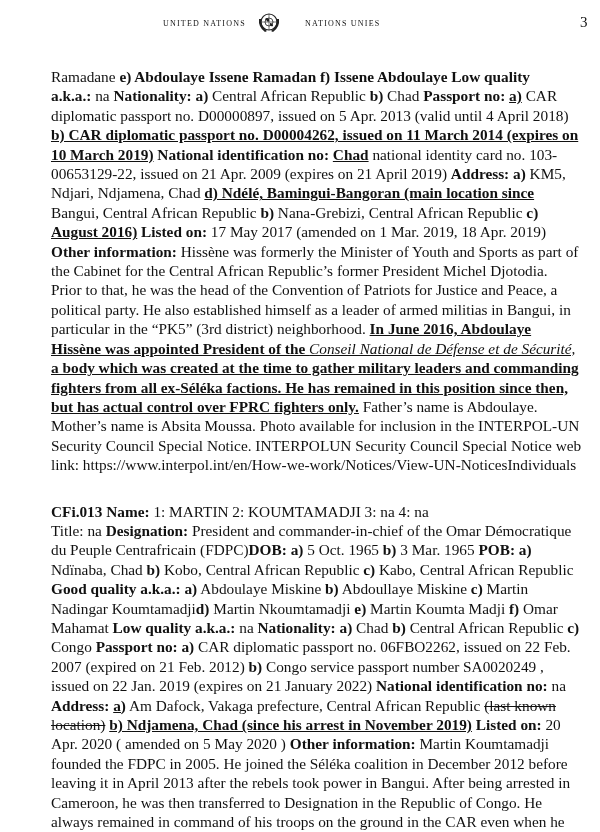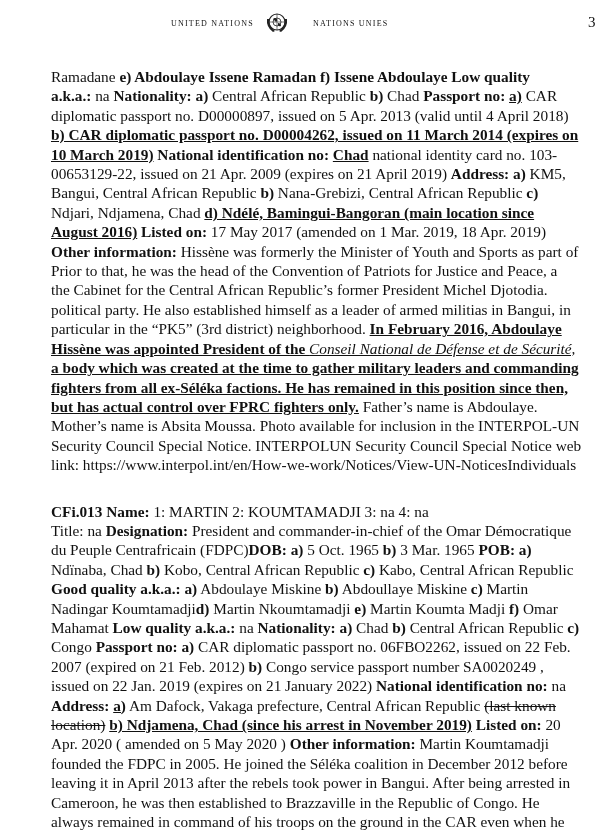--- a/index.html
+++ b/index.html
@@ -1,17 +1,17 @@
 <!DOCTYPE html>
 <html><head>
 <meta charset="utf-8">
 <style>
   html, body { margin: 0; padding: 0; background: #ffffff; }
   body { width: 600px; height: 832px; position: relative; overflow: hidden; font-family: "Liberation Serif", serif; color: #111; }
-  .header { position: absolute; top: 6px; left: 8px; width: 484px; height: 30px; }
+  .header { position: absolute; top: 6px; left: 0; width: 484px; height: 30px; }
   .hdr-left { position: absolute; left: 163px; top: 13px; font-size: 8px; letter-spacing: 1.2px; font-family: "Liberation Serif", serif; }
   .hdr-right { position: absolute; left: 292px; top: 13px; font-size: 8px; letter-spacing: 1.2px; font-family: "Liberation Serif", serif; padding-left: 13px; }
   .emblem { position: absolute; left: 255px; top: 3px; width: 28px; height: 28px; }
   .page-lbl { position: absolute; left: 556px; top: 14px; font-size: 7px; letter-spacing: 0.5px; margin-left: 44px; }
   .page-num { position: absolute; left: 580px; top: 8px; font-size: 15px; }
   .content { position: absolute; left: 47px; top: 63px; width: 520px; font-size: 15.3px; line-height: 19.4px; }
   .para { margin: 4px; }
   .gap { height: 19px; }
   b { font-weight: bold; }
   u { text-decoration: underline; text-underline-offset: 1px; }
@@ -41,28 +41,28 @@
 </div>
 
 <div class="content">
   <div class="para">
     <span class="line"><span>Ramadane  </span><b>e) Abdoulaye Issene Ramadan  f) Issene Abdoulaye  Low quality</b></span>
     <span class="line"><b>a.k.a.:</b><span> na </span><b>Nationality:</b><span>  </span><b>a)</b><span> Central African Republic </span><b>b)</b><span> Chad </span><b>Passport no:</b><span> </span><b><u>a)</u></b><span> CAR</span></span>
     <span class="line"><span>diplomatic passport no. D00000897, issued on 5 Apr. 2013 (valid until 4 April 2018)</span></span>
     <span class="line"><b><u>b) CAR diplomatic passport no. D00004262, issued on 11 March 2014 (expires on</u></b></span>
     <span class="line"><b><u>10 March 2019)</u></b><span>  </span><b>National identification no:</b><span> </span><b><u>Chad</u></b><span> national identity card no. 103-</span></span>
     <span class="line"><span>00653129-22, issued on 21 Apr. 2009 (expires on 21 April 2019)  </span><b>Address:</b><span>  </span><b>a)</b><span> KM5,</span></span>
+    <span class="line"><span>Ndjari, Ndjamena, Chad </span><b><u>d) Ndélé, Bamingui-Bangoran (main location since</u></b></span>
     <span class="line"><span>Bangui, Central African Republic  </span><b>b)</b><span> Nana-Grebizi, Central African Republic  </span><b>c)</b></span>
-    <span class="line"><span>Ndjari, Ndjamena, Chad </span><b><u>d) Ndélé, Bamingui-Bangoran (main location since</u></b></span>
     <span class="line"><b><u>August 2016)</u></b><span> </span><b>Listed on:</b><span> 17 May 2017 (amended on 1 Mar. 2019, 18 Apr. 2019)</span></span>
     <span class="line"><b>Other information:</b><span> Hissène was formerly the Minister of Youth and Sports as part of</span></span>
+    <span class="line"><span>the Cabinet for the Central African Republic’s former President Michel Djotodia.</span></span>
     <span class="line"><span>Prior to that, he was the head of the Convention of Patriots for Justice and Peace, a</span></span>
-    <span class="line"><span>the Cabinet for the Central African Republic’s former President Michel Djotodia.</span></span>
     <span class="line"><span>political party. He also established himself as a leader of armed militias in Bangui, in</span></span>
-    <span class="line"><span>particular in the “PK5” (3rd district) neighborhood. </span><b><u>In February 2016, Abdoulaye</u></b></span>
+    <span class="line"><span>particular in the “PK5” (3rd district) neighborhood. </span><b><u>In June 2016, Abdoulaye</u></b></span>
     <span class="line"><b><u>Hissène was appointed President of the </u></b><b><u><i style="font-weight:normal">Conseil National de Défense et de Sécurité,</i></u></b></span>
     <span class="line"><b><u>a body which was created at the time  to gather military leaders and commanding</u></b></span>
     <span class="line"><b><u>fighters from all ex-Séléka factions. He has remained in this position since then,</u></b></span>
     <span class="line"><b><u>but has actual control over FPRC fighters only.</u></b><span> Father’s name is Abdoulaye.</span></span>
     <span class="line"><span>Mother’s name is Absita Moussa. Photo available for inclusion in the INTERPOL-UN</span></span>
     <span class="line"><span>Security Council Special Notice. INTERPOLUN Security Council Special Notice web</span></span>
     <span class="line"><span>link: https://www.interpol.int/en/How-we-work/Notices/View-UN-NoticesIndividuals</span></span>
   </div>
 
   <div class="gap"></div>
@@ -76,18 +76,18 @@
     <span class="line"><span>Nadingar Koumtamadji</span><b>d)</b><span> Martin Nkoumtamadji </span><b>e)</b><span> Martin Koumta Madji </span><b>f)</b><span> Omar</span></span>
     <span class="line"><span>Mahamat </span><b>Low quality a.k.a.:</b><span> na </span><b>Nationality:</b><span> </span><b>a)</b><span> Chad </span><b>b)</b><span> Central African Republic </span><b>c)</b></span>
     <span class="line"><span>Congo </span><b>Passport no:</b><span> </span><b>a)</b><span> CAR diplomatic passport no. 06FBO2262, issued on 22 Feb.</span></span>
     <span class="line"><span>2007 (expired on 21 Feb. 2012) </span><b>b)</b><span> Congo service passport number SA0020249 ,</span></span>
     <span class="line"><span> issued on 22 Jan. 2019 (expires on 21 January 2022) </span><b>National identification no:</b><span> na</span></span>
     <span class="line"><b>Address:</b><span> </span><b><u>a)</u></b><span> Am Dafock, Vakaga prefecture, Central African Republic </span><s>(last known</s></span>
     <span class="line"><s>location)</s><span> </span><b><u>b) Ndjamena, Chad (since his arrest in November 2019)</u></b><span> </span><b>Listed on:</b><span> 20</span></span>
     <span class="line"><span>Apr. 2020 ( amended on 5 May 2020 ) </span><b>Other information:</b><span> Martin Koumtamadji</span></span>
     <span class="line"><span>founded the FDPC in 2005. He joined the Séléka coalition in December 2012 before</span></span>
     <span class="line"><span>leaving it in April 2013 after the rebels took power in Bangui. After being arrested in</span></span>
-    <span class="line"><span>Cameroon, he was then established to Brazzaville in the Republic of Congo. He</span></span>
+    <span class="line"><span>Cameroon, he was then transferred to Designation in the Republic of Congo. He</span></span>
     <span class="line"><span>always remained in command of his troops on the ground in the CAR even when he</span></span>
     <span class="line"><span>was in Brazzaville before returning to the CAR (between November 2014 and 2019).</span></span>
 
   </div>
 </div>
 
 </body></html>

